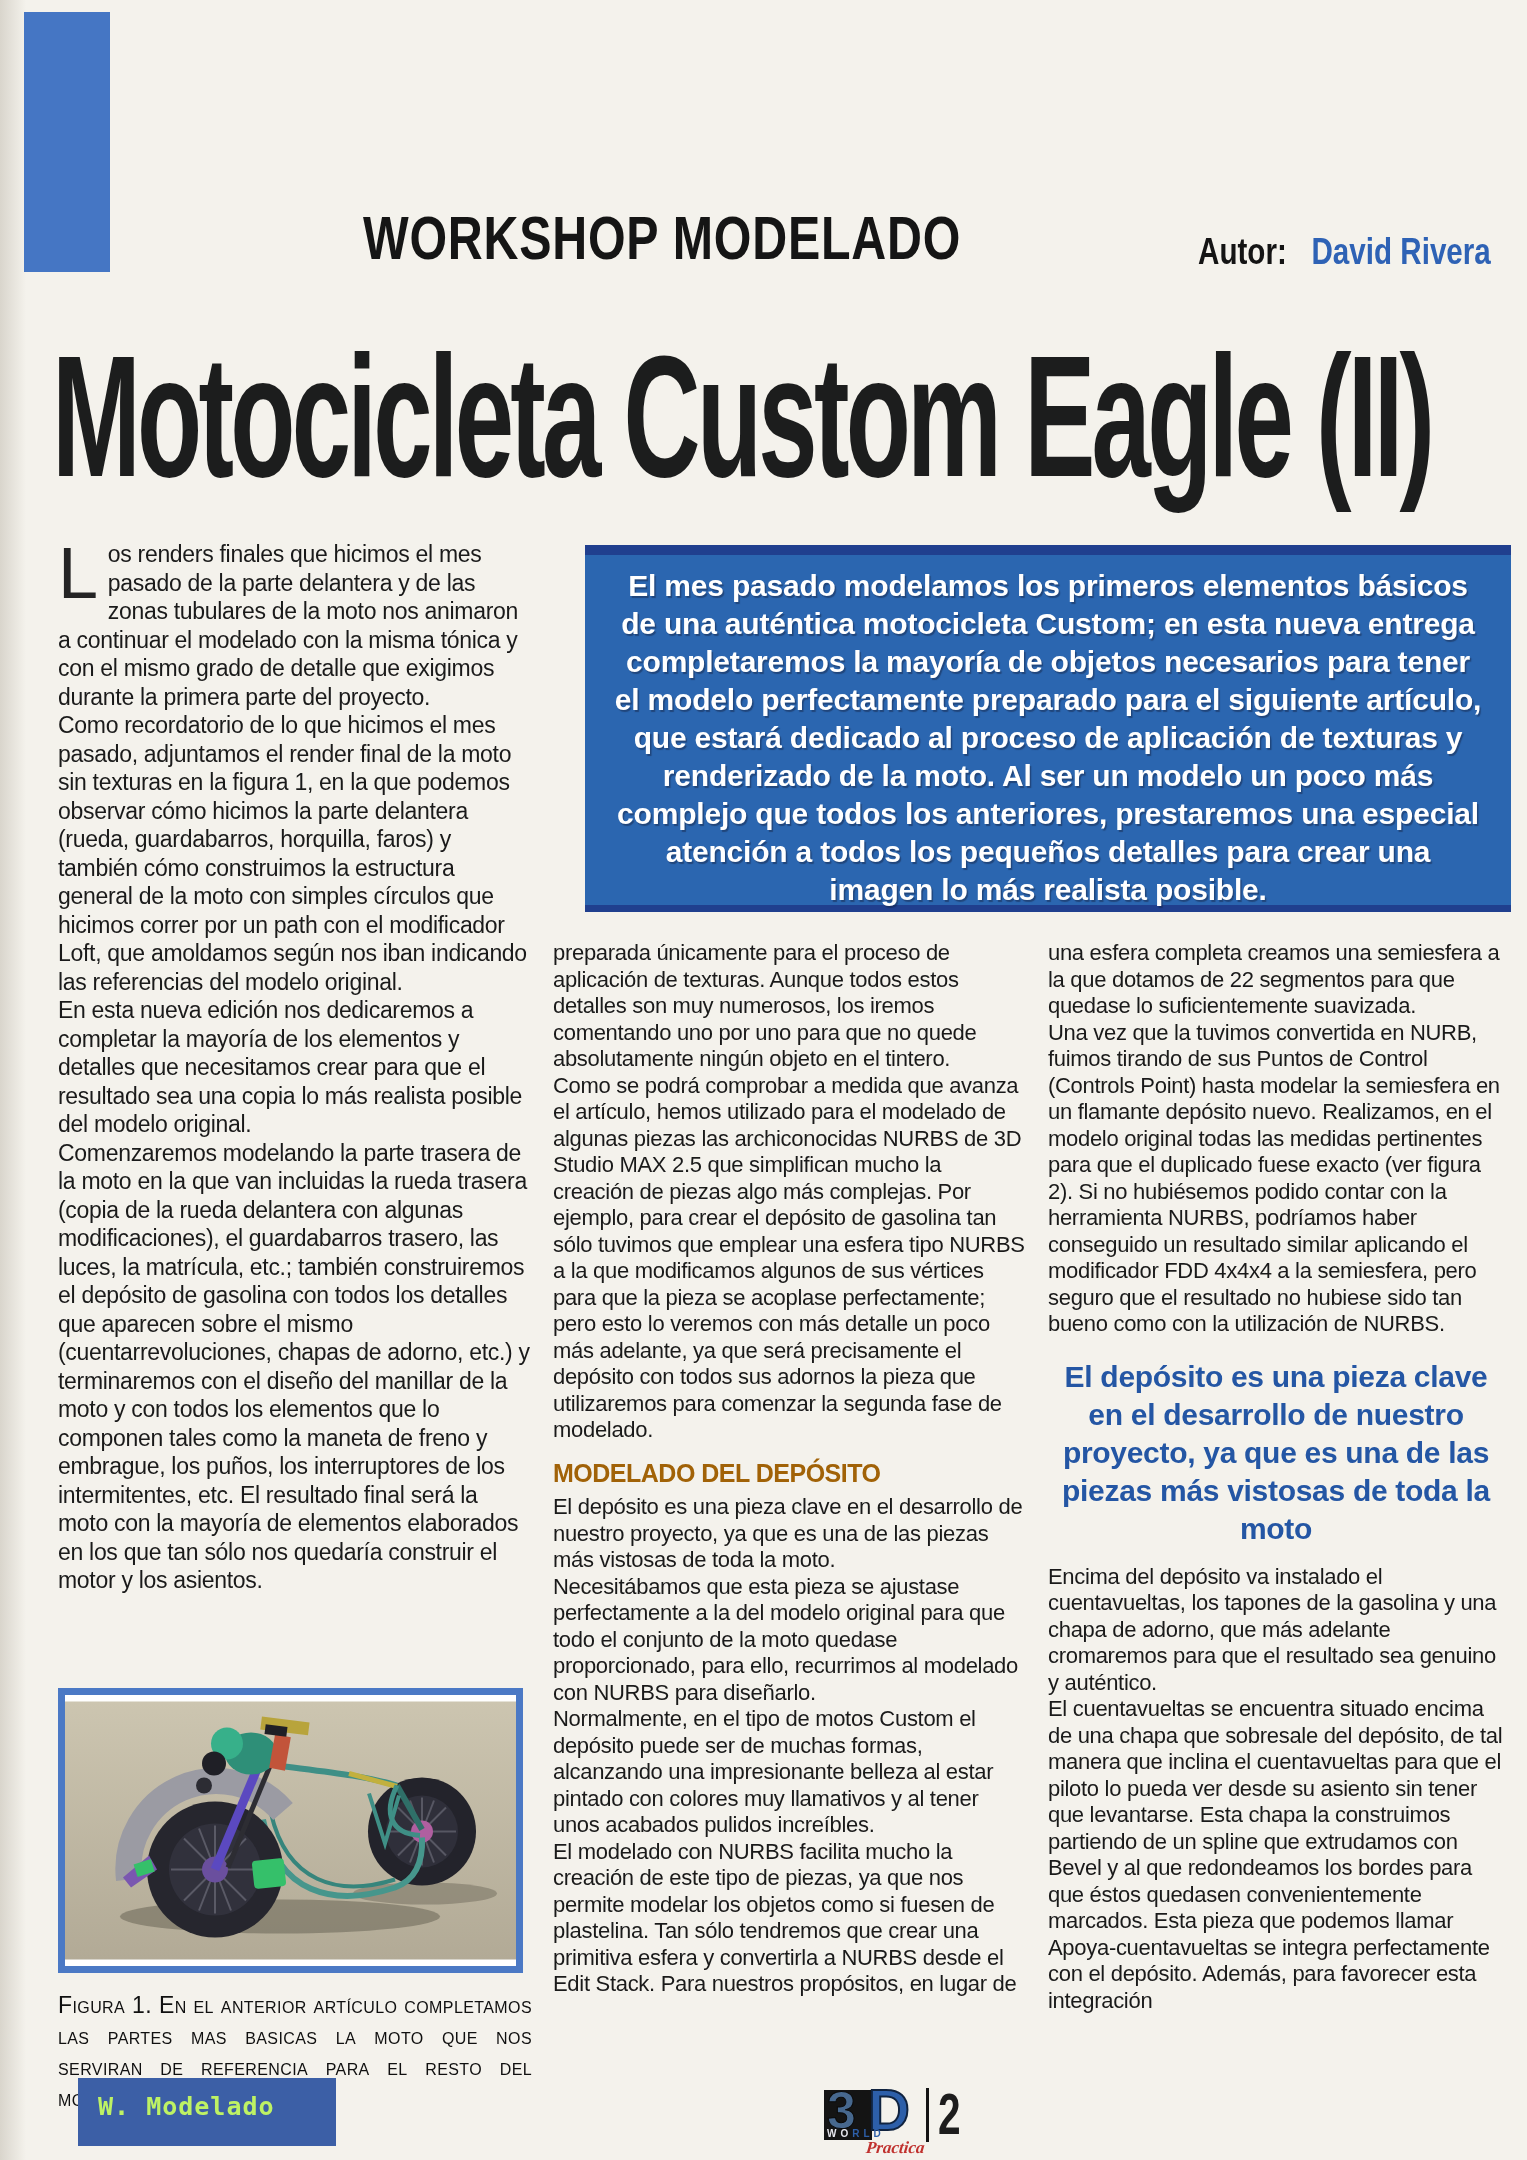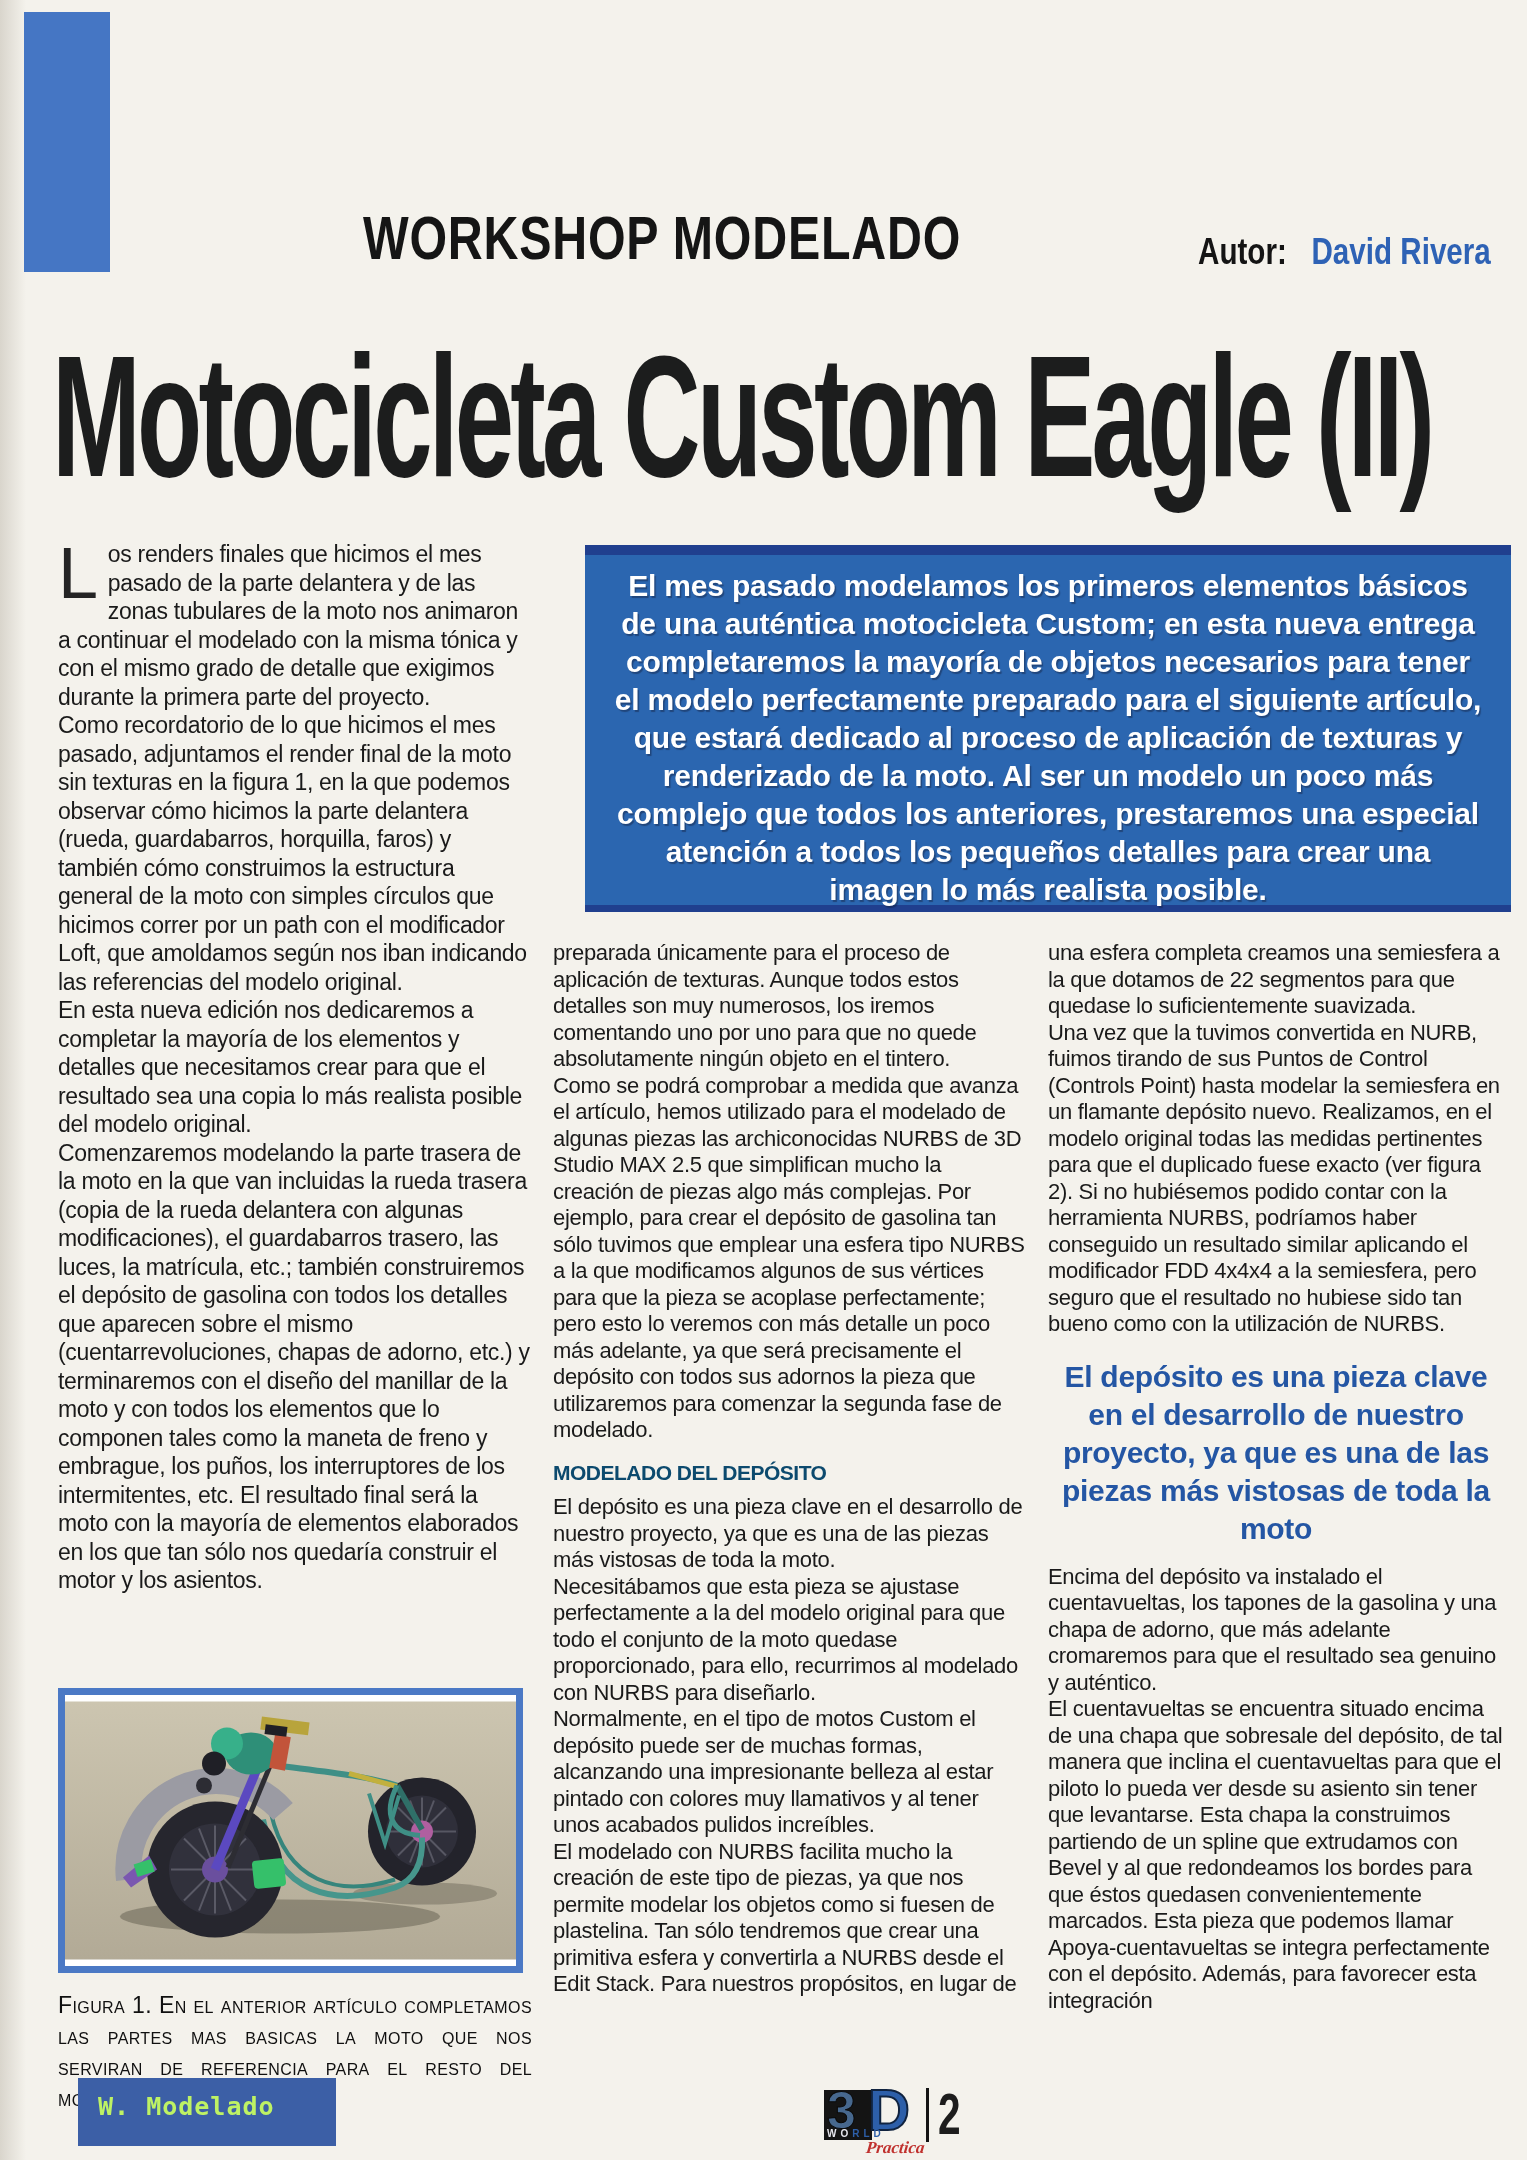--- a/index.html
+++ b/index.html
@@ -76,21 +76,21 @@
     left:1048px;top:940px;width:456px;height:1110px;overflow:hidden;
     font-size:22px;line-height:26.5px;letter-spacing:-0.3px;
   }
   .dropcap{
     float:left;
     font-size:72px;line-height:58px;
     padding:4px 10px 0 0;
     color:#242424;font-weight:400;
   }
   .section-heading{
-    font-size:21px;font-weight:800;color:#0c4a6e;
+    font-size:25px;font-weight:800;color:#a16207;
     letter-spacing:-0.5px;
     margin:16px 0 8px 0 !important;
   }
   .pull-quote{
     margin:20px 4px 16px 4px !important;
     font-size:30px;line-height:38px;font-weight:700;
     color:#2456a4;text-align:center;letter-spacing:-0.3px;
   }
   
   .figure{

